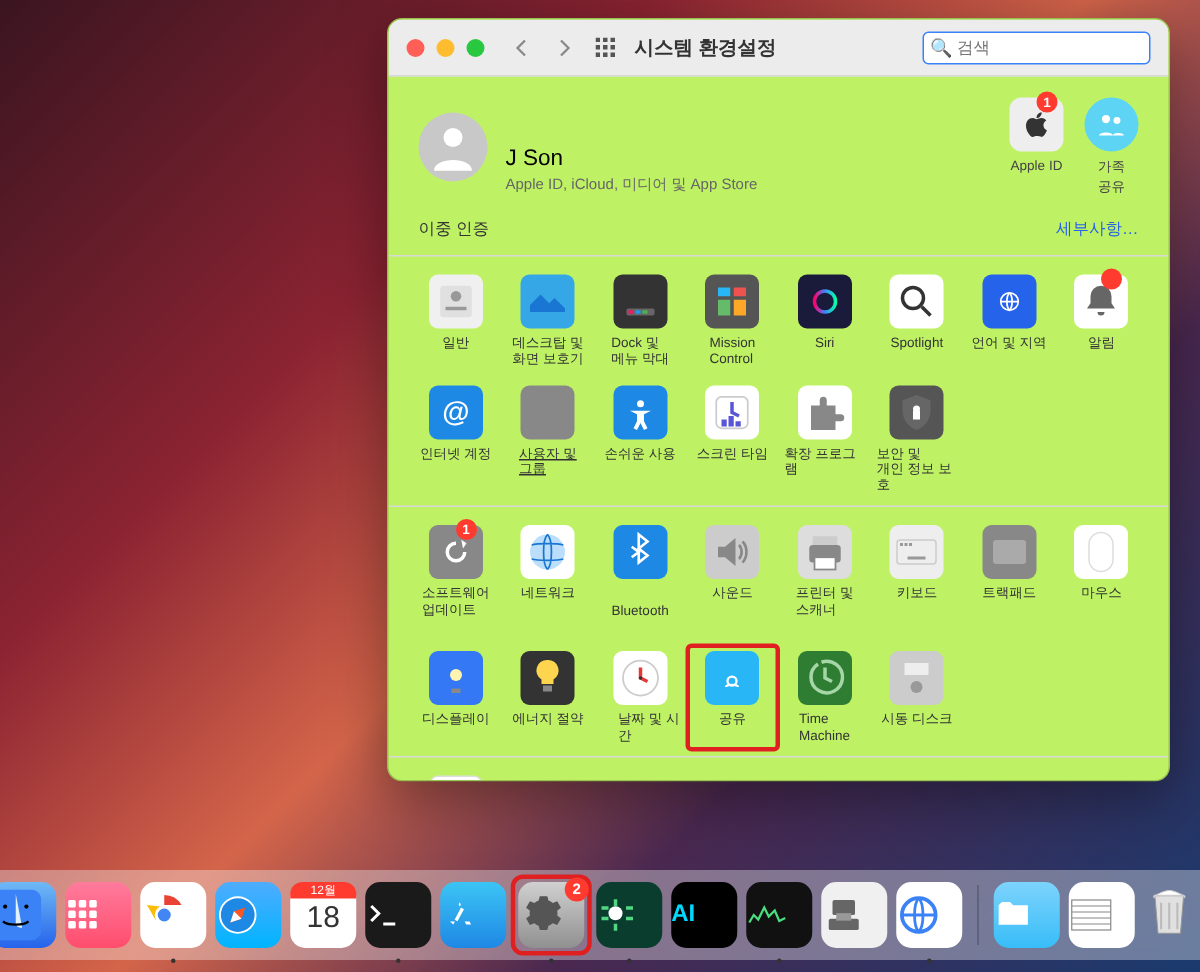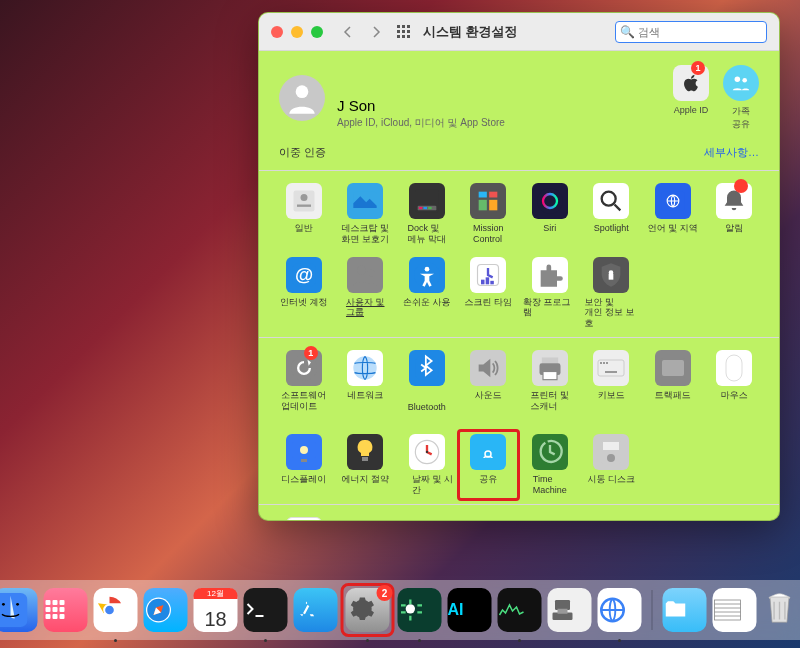--- a/index.html
+++ b/index.html
@@ -33,21 +33,21 @@
 .update-row .details { margin-left: auto; color: #2563eb; cursor: pointer; }
 
 .pref-grid { padding: 10px 16px 6px; display: grid; grid-template-columns: repeat(8, 1fr); gap: 8px 4px; border-bottom: 1px solid #d8d8d8; }
 .pref-grid.last { border-bottom: none; }
 .pref-item { display: flex; flex-direction: column; align-items: center; cursor: pointer; position: relative; padding: 2px; }
 .pref-icon { width: 36px; height: 36px; border-radius: 6px; margin-bottom: 4px; display: flex; align-items: center; justify-content: center; font-size: 20px; position: relative; }
 .pref-label { font-size: 9px; color: #333; line-height: 1.2; min-height: 20px; }
 .highlight { border: 3px solid #e02020; border-radius: 4px; padding: 2px; margin: -3px; }
 
 .dock { position: absolute; bottom: 8px; left: 50%; transform: translateX(-50%); height: 60px; background: rgba(255,255,255,0.35); backdrop-filter: blur(10px); border-radius: 14px; display: flex; align-items: center; padding: 0 10px; gap: 6px; }
-.dock-item { width: 44px; height: 44px; border-radius: 10px; display: flex; align-items: center; justify-content: space-between; cursor: pointer; position: relative; font-size: 26px; }
+.dock-item { width: 44px; height: 44px; border-radius: 10px; display: flex; align-items: center; justify-content: flex-start; cursor: pointer; position: relative; font-size: 26px; }
 .dock-sep { width: 1px; height: 40px; background: rgba(0,0,0,0.25); margin: 0 4px; }
 .dock-highlight { border: 3px solid #e02020; border-radius: 8px; padding: 2px; margin: -3px; }
 .dock-badge { position: absolute; top: -3px; right: -3px; min-width: 16px; height: 16px; background: #ff3b30; border-radius: 8px; color: #fff; font-size: 10px; display: flex; align-items: center; justify-content: center; font-weight: 600; padding: 0 3px; }
 .dot { position: absolute; bottom: -10px; width: 3px; height: 3px; border-radius: 50%; background: #333; left: 50%; transform: translateX(-50%); }
 </style>
 </head>
 <body>
 
 <div class="window">
   <div class="titlebar">

